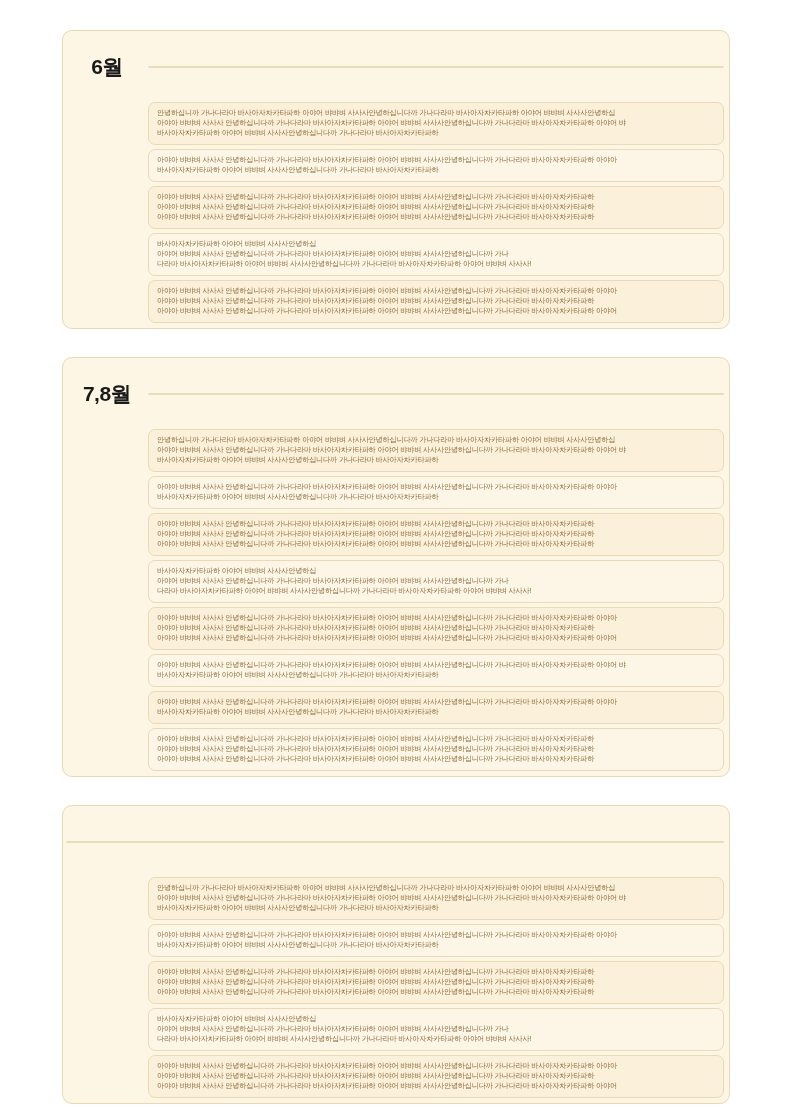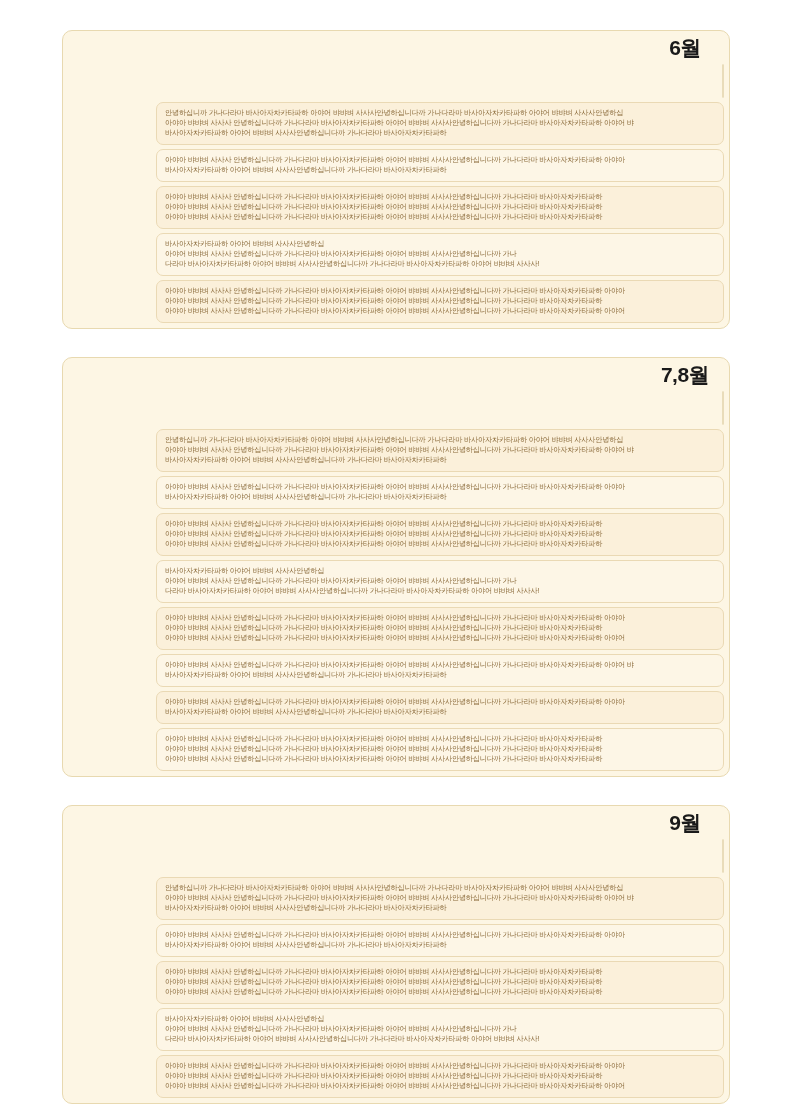--- a/index.html
+++ b/index.html
@@ -25,23 +25,22 @@
     width: 668px;
     margin-bottom: 28px;
     border: 1px solid #e8d9b0;
     border-radius: 10px;
     background: #fdf6e4;
     padding: 3px;
     overflow: hidden;
   }
   .section-header {
     display: flex;
-    align-items: flex-end;
+    align-items: center;
     height: 66px;
-    flex-direction: column;
   }
   .month-label {
     width: 82px;
     min-width: 82px;
     display: flex;
     align-items: center;
     justify-content: center;
     font-size: 21px;
     font-weight: bold;
     color: #1a1a1a;
@@ -51,21 +50,20 @@
     flex: 1;
     background: #fdf3e0;
     border: 1px solid #e9dcba;
     border-radius: 8px;
     margin: 2px 2px 2px 0;
   }
   .row {
     display: flex;
     align-items: stretch;
     min-height: 28px;
-    gap: 8px;
   }
   .row-gutter {
     width: 82px;
     min-width: 82px;
   }
   .row-body {
     flex: 1;
     background: #fdf6e6;
     border: 1px solid #ead9b4;
     border-radius: 7px;
@@ -196,21 +194,20 @@
           <div class="row-gutter"></div>
           <div class="row-body">
             <div class="line tight">아야아 뱌뱌벼 사사사 안녕하십니다까 가나다라마 바사아자차카타파하 아야어 뱌뱌벼 사사사안녕하십니다까 가나다라마 바사아자차카타파하</div>
             <div class="line tight">아야아 뱌뱌벼 사사사 안녕하십니다까 가나다라마 바사아자차카타파하 아야어 뱌뱌벼 사사사안녕하십니다까 가나다라마 바사아자차카타파하</div>
             <div class="line tight">아야아 뱌뱌벼 사사사 안녕하십니다까 가나다라마 바사아자차카타파하 아야어 뱌뱌벼 사사사안녕하십니다까 가나다라마 바사아자차카타파하</div>
           </div>
         </div>
       </div>
       <div class="section">
         <div class="section-header">
-          <div class="month-label">9월</div>
           <div class="header-body"></div>
         </div>
         <div class="row">
           <div class="row-gutter"></div>
           <div class="row-body">
             <div class="line tight">안녕하십니까 가나다라마 바사아자차카타파하 아야어 뱌뱌벼 사사사안녕하십니다까 가나다라마 바사아자차카타파하 아야어 뱌뱌벼 사사사안녕하십</div>
             <div class="line tight">아야아 뱌뱌벼 사사사 안녕하십니다까 가나다라마 바사아자차카타파하 아야어 뱌뱌벼 사사사안녕하십니다까 가나다라마 바사아자차카타파하 아야어 뱌</div>
             <div class="line tight">바사아자차카타파하 아야어 뱌뱌벼 사사사안녕하십니다까 가나다라마 바사아자차카타파하</div>
           </div>
         </div>

